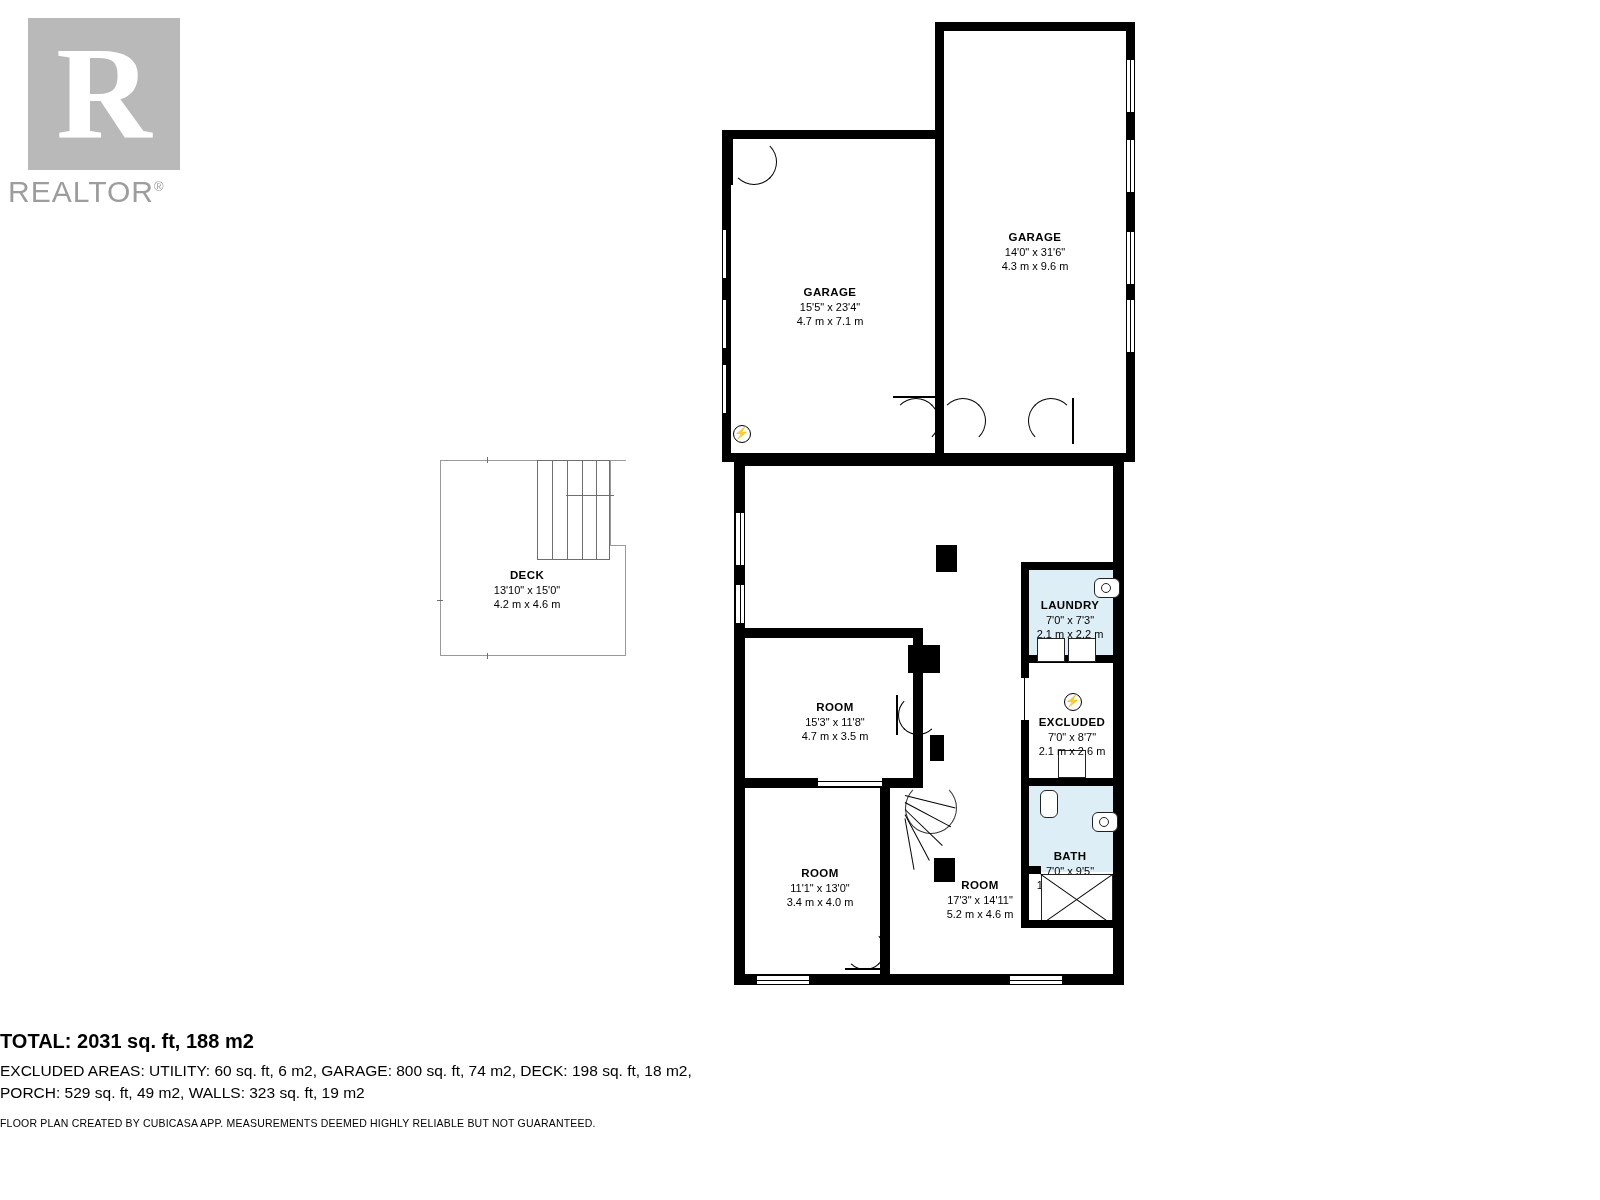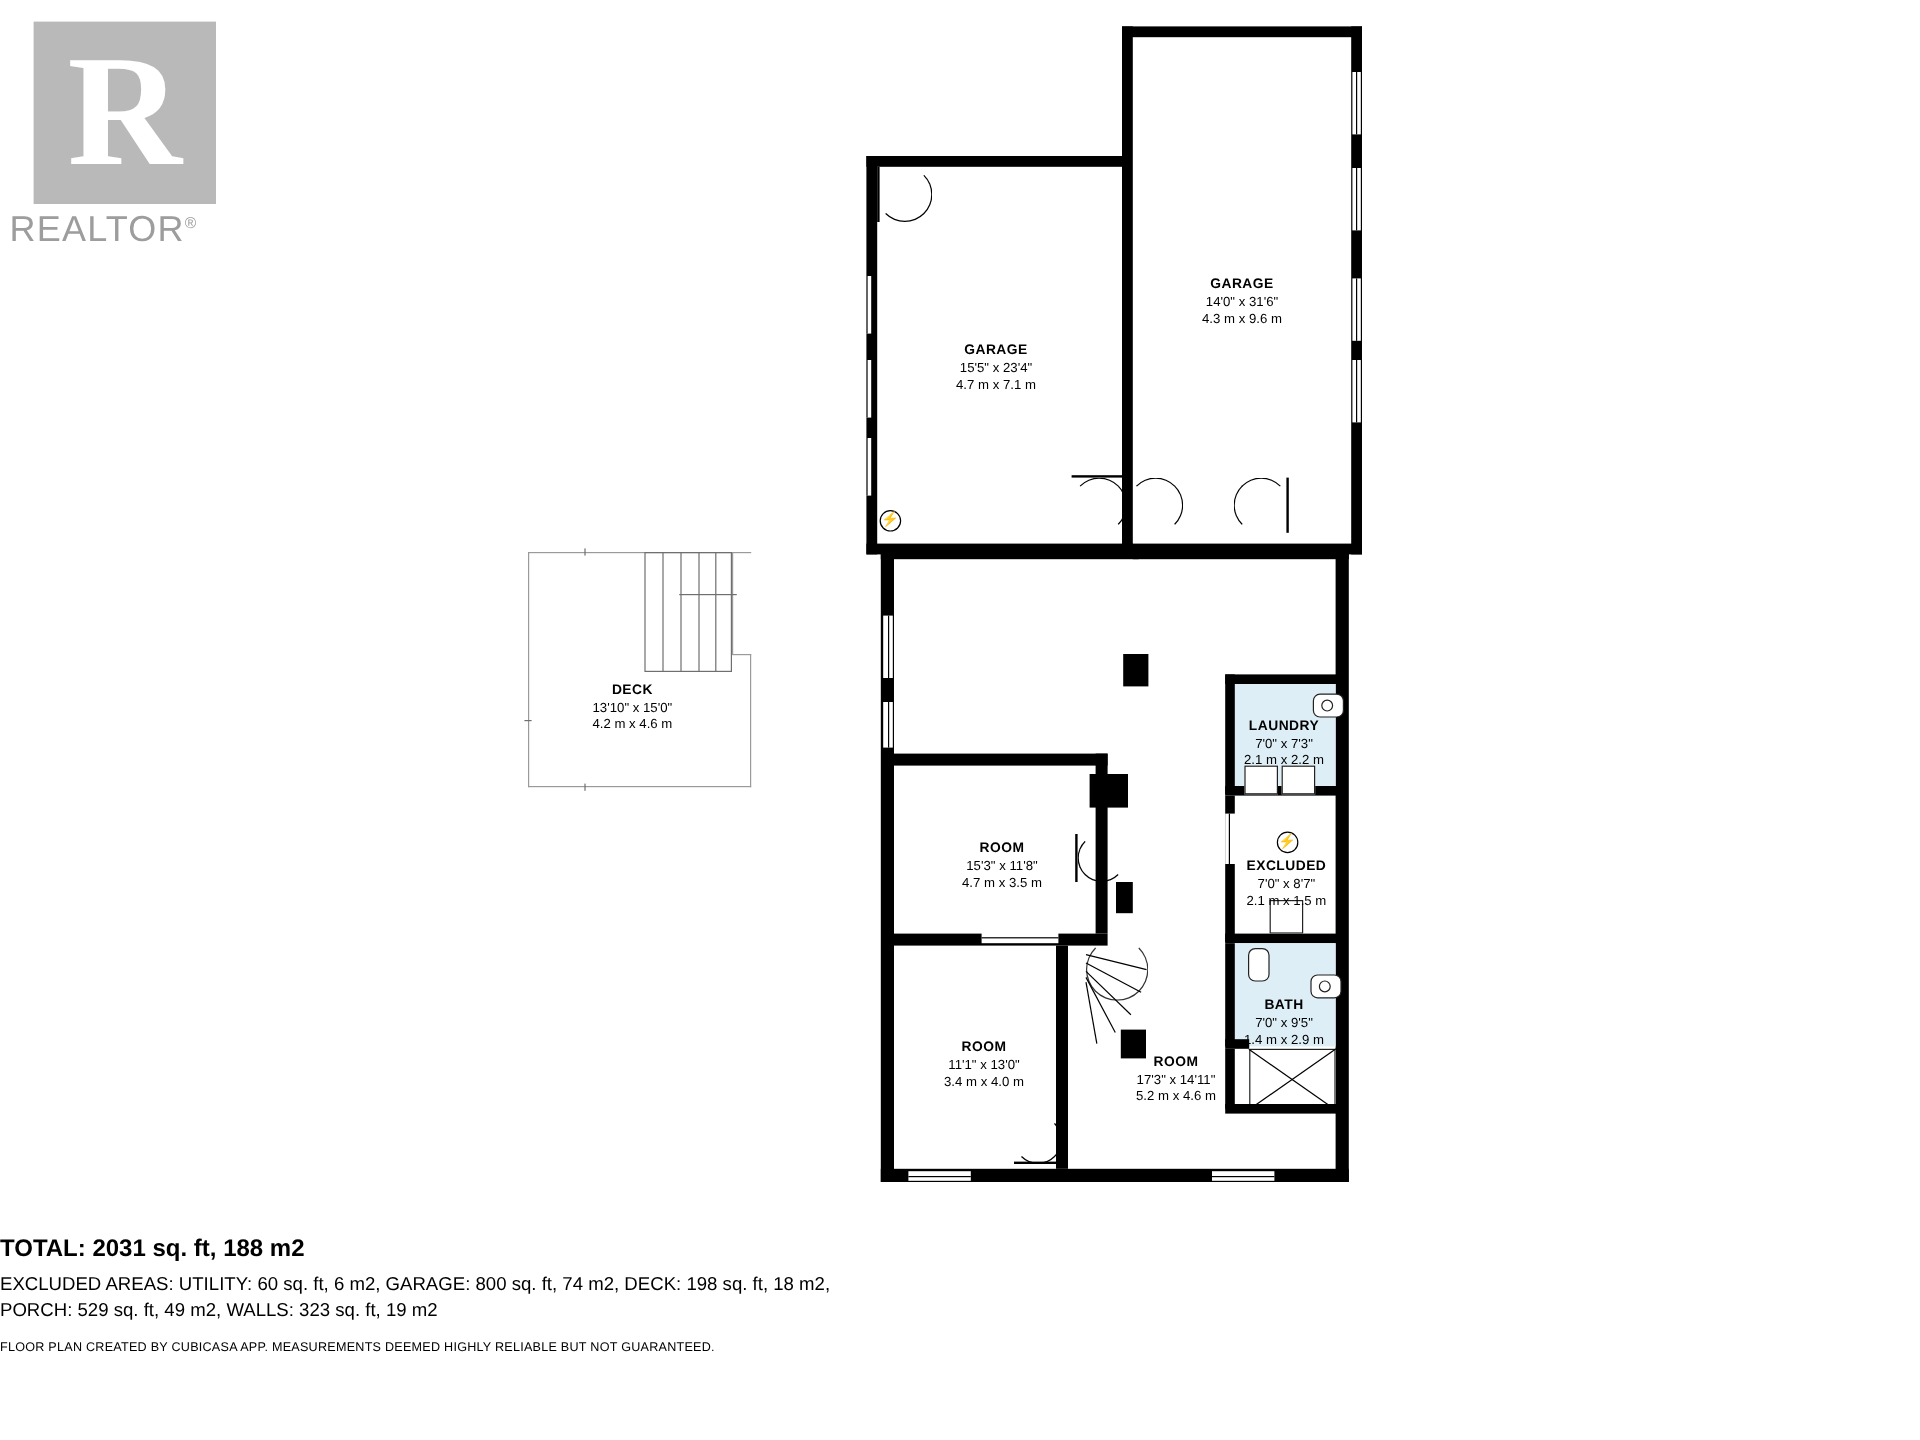--- a/index.html
+++ b/index.html
@@ -360,31 +360,31 @@
   <div class="elec" style="left:1064px; top:693px;">
     <span>⚡</span>
   </div>
   <div class="fixture" style="left:1058px; top:750px; width:28px; height:28px;"></div>
   <div class="room-fill" style="left:1021px; top:678px; width:9px; height:42px;"></div>
   <div class="thinline" style="left:1024px; top:678px; width:1px; height:42px;"></div>
 
   <div class="label" style="left:1002px; top:715px; width:140px;">
     <div class="name">EXCLUDED</div>
     <div class="dim">7'0" x 8'7"</div>
-    <div class="dim">2.1 m x 1.5 m</div>
+    <div class="dim">2.1 m x 2.6 m</div>
   </div>
 
   <div class="wet-fill" style="left:1028px; top:786px; width:85px; height:86px;"></div>
   <div class="wall" style="left:1021px; top:786px; width:8px; height:86px;"></div>
   <div class="wall" style="left:1021px; top:866px; width:20px; height:8px;"></div>
   <div class="fixture soft" style="left:1040px; top:790px; width:18px; height:28px;"></div>
   <div class="fixture soft" style="left:1092px; top:812px; width:26px; height:20px;"></div>
   <div class="fixture round" style="left:1099px; top:817px; width:10px; height:10px;"></div>
 
-  <div class="label" style="left:1000px; top:831px; width:140px;">
+  <div class="label" style="left:1000px; top:849px; width:140px;">
     <div class="name">BATH</div>
     <div class="dim">7'0" x 9'5"</div>
     <div class="dim">1.4 m x 2.9 m</div>
   </div>
 
   <div class="wet-fill" style="left:1041px; top:874px; width:72px; height:50px;"></div>
   <div class="fixture" style="left:1041px; top:874px; width:72px; height:50px;"></div>
   <div class="thinline" style="left:1041px; top:874px; width:88px; height:1px; transform:rotate(35deg); transform-origin:left top;"></div>
   <div class="thinline" style="left:1041px; top:924px; width:88px; height:1px; transform:rotate(-35deg); transform-origin:left top;"></div>
 

